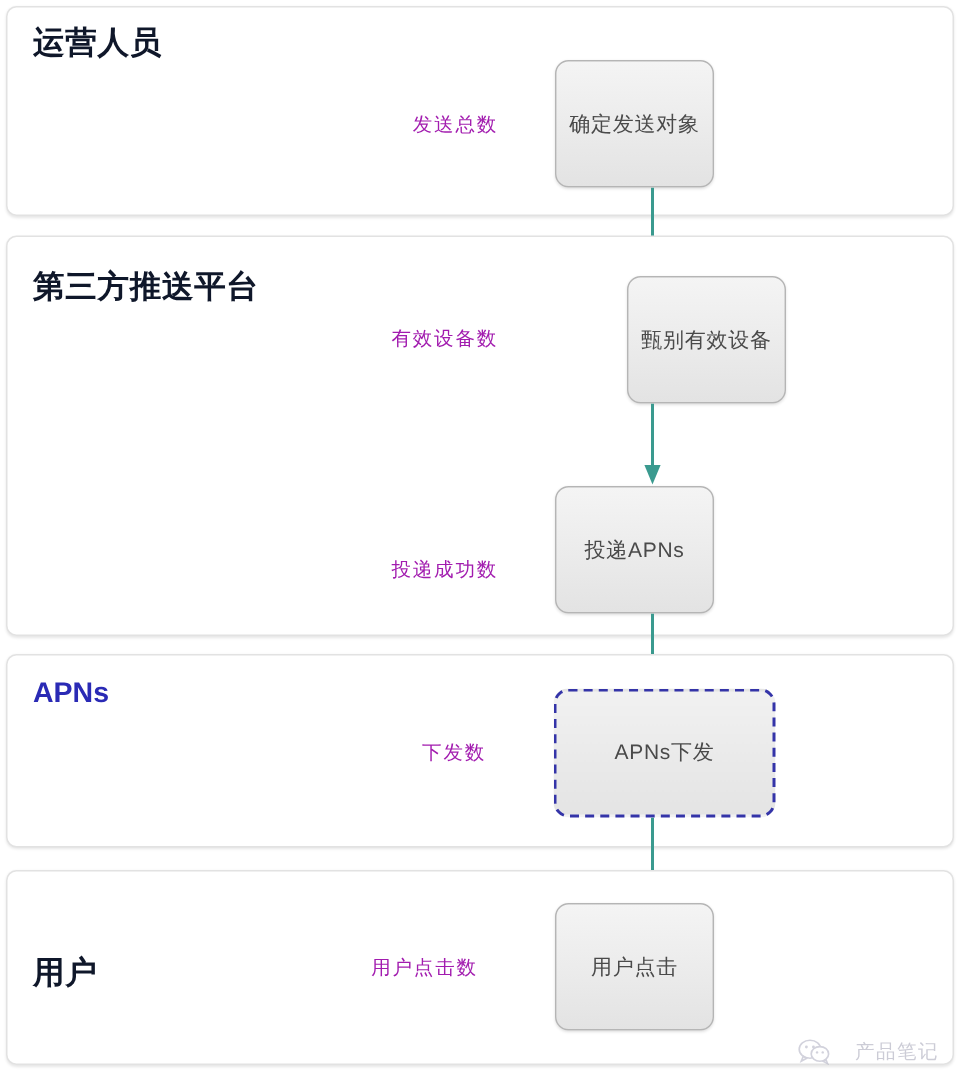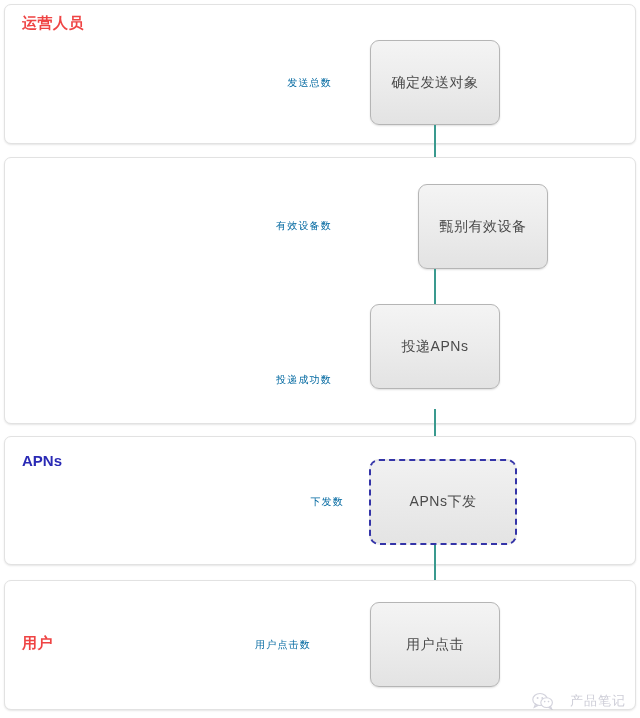--- a/index.html
+++ b/index.html
@@ -30,36 +30,36 @@
     box-sizing: border-box;
     background: #ffffff;
     border: 1px solid #e2e2e2;
     border-radius: 7px;
     box-shadow: 0 1px 2px rgba(0,0,0,0.10);
   }
 
   .lane-title {
     position: absolute;
     font-weight: bold;
-    font-size: 15px;
+    font-size: 21px;
     letter-spacing: 0.5px;
     white-space: nowrap;
-    color: #ef4444;
+    color: #0f172a;
   }
   .lane-title.accent {
     color: #2a2ab5;
-    font-size: 15px;
+    font-size: 19px;
     letter-spacing: 0px;
   }
 
   
   .node {
     position: absolute;
     box-sizing: border-box;
-    width: 130px;
+    width: 106px;
     height: 85px;
     border-radius: 9px;
     border: 1px solid #b5b5b5;
     background: linear-gradient(to bottom, #f4f4f4 0%, #ebebeb 55%, #e3e3e3 100%);
     box-shadow: 0 1px 2px rgba(0,0,0,0.13);
     display: flex;
     align-items: center;
     justify-content: center;
     font-size: 14px;
     color: #4a4a4a;
@@ -70,22 +70,22 @@
   .node.dashed {
     border: 2px dashed #3434a8;
     border-radius: 10px;
     background: linear-gradient(to bottom, #f1f1f1 0%, #e9e9e9 60%, #e4e4e4 100%);
     box-shadow: none;
   }
 
   
   .metric {
     position: absolute;
-    font-size: 10px;
-    color: #0369a1;
+    font-size: 13px;
+    color: #a21caf;
     letter-spacing: 1.2px;
     white-space: nowrap;
     text-align: right;
     transform: translateY(-50%);
   }
 
   
   .connector {
     position: absolute;
     left: 429px;
@@ -119,43 +119,44 @@
   <div class="metric" style="left:250px; top:83px; width:82px;">发送总数</div>
 
   <div class="node" style="left:370px; top:40px;">确定发送对象</div>
 
   <svg class="connector" style="top:125px;" width="22" height="63" viewBox="0 0 22 63">
     <line x1="6" y1="0" x2="6" y2="52" stroke="#3a9a8f" stroke-width="2"></line>
     <polygon points="6,62 0.6,49 11.4,49" fill="#3a9a8f"></polygon>
   </svg>
 
   <div class="lane" style="top:157px; height:267px;"></div>
+  <div class="lane-title" style="left:22px; top:177px;">第三方推送平台</div>
 
   <div class="metric" style="left:234px; top:226px; width:98px;">有效设备数</div>
 
   <div class="node" style="left:370px; top:184px;margin-left:48px;">甄别有效设备</div>
 
   <svg class="connector" style="top:269px;" width="22" height="55" viewBox="0 0 22 55">
     <line x1="6" y1="0" x2="6" y2="44" stroke="#3a9a8f" stroke-width="2"></line>
     <polygon points="6,54 0.6,41 11.4,41" fill="#3a9a8f"></polygon>
   </svg>
 
   <div class="metric" style="left:234px; top:380px; width:98px;">投递成功数</div>
 
-  <div class="node" style="left:370px; top:304px;">投递APNs</div>
+  <div class="node" style="left:370px; top:324px;">投递APNs</div>
 
   <svg class="connector" style="top:409px;" width="22" height="56" viewBox="0 0 22 56">
     <line x1="6" y1="0" x2="6" y2="45" stroke="#3a9a8f" stroke-width="2"></line>
     <polygon points="6,55 0.6,42 11.4,42" fill="#3a9a8f"></polygon>
   </svg>
 
   <div class="lane" style="top:436px; height:129px;"></div>
   <div class="lane-title accent" style="left:22px; top:452px;">APNs</div>
 
-  <div class="metric" style="left:276px; top:502px; width:68px;">下发数</div>
+  <div class="metric" style="left:256px; top:502px; width:68px;">下发数</div>
 
   <div class="node dashed" style="left:369px; top:459px; width:148px; height:86px;">APNs下发</div>
 
   <svg class="connector" style="top:545px;" width="22" height="60" viewBox="0 0 22 60">
     <line x1="6" y1="0" x2="6" y2="49" stroke="#3a9a8f" stroke-width="2"></line>
     <polygon points="6,59 0.6,46 11.4,46" fill="#3a9a8f"></polygon>
   </svg>
 
   <div class="lane" style="top:580px; height:130px;"></div>
   <div class="lane-title" style="left:22px; top:634px;">用户</div>

